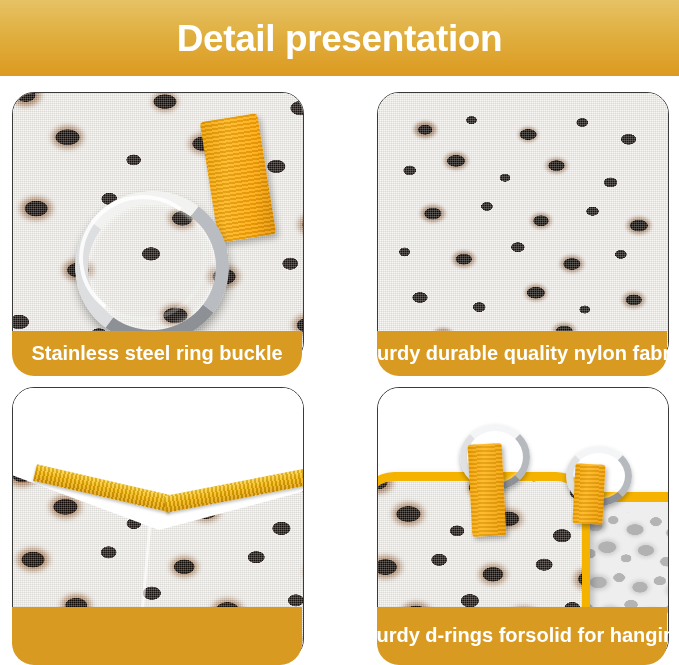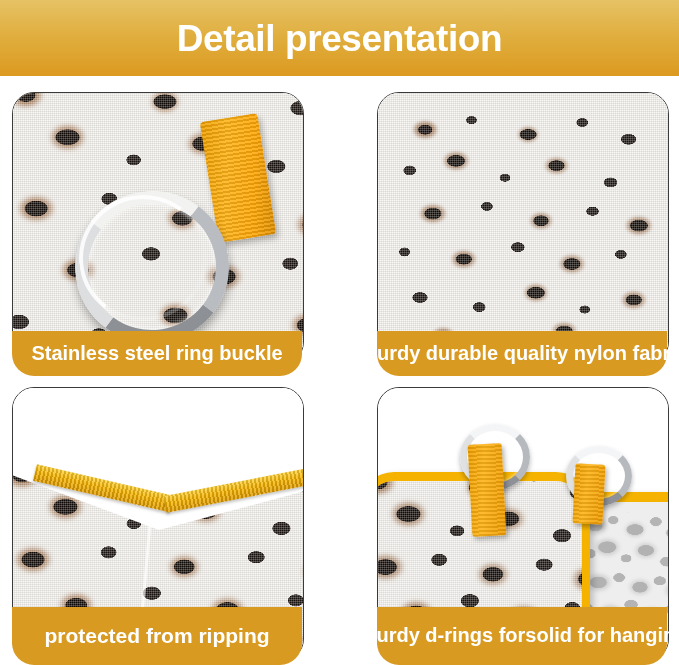--- a/index.html
+++ b/index.html
@@ -368,19 +368,18 @@
 <div class="caption caption-top cap-tl">
   <span class="cap-single">Stainless steel ring buckle</span>
 </div>
 
 <div class="caption caption-top cap-tr">
   <span class="cap-single">Sturdy durable quality nylon fabric</span>
 </div>
 
 <div class="caption caption-bot cap-bl">
   <span>
-    <span class="cap-line">protected from ripping</span>
   </span>
 </div>
 
 <div class="caption caption-bot cap-br">
   <span class="cap-br-text">Sturdy d-rings forsolid for hanging</span>
 </div>
 
 </body></html>

